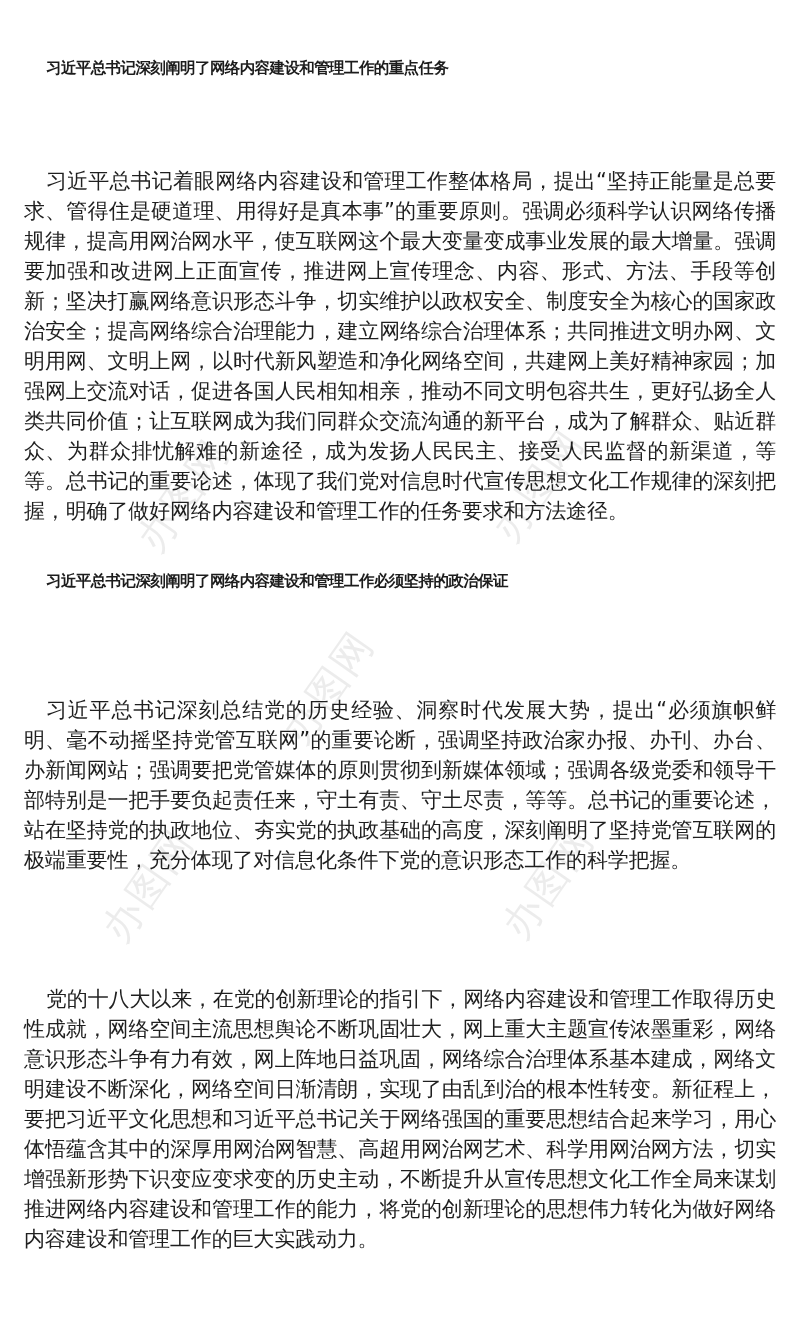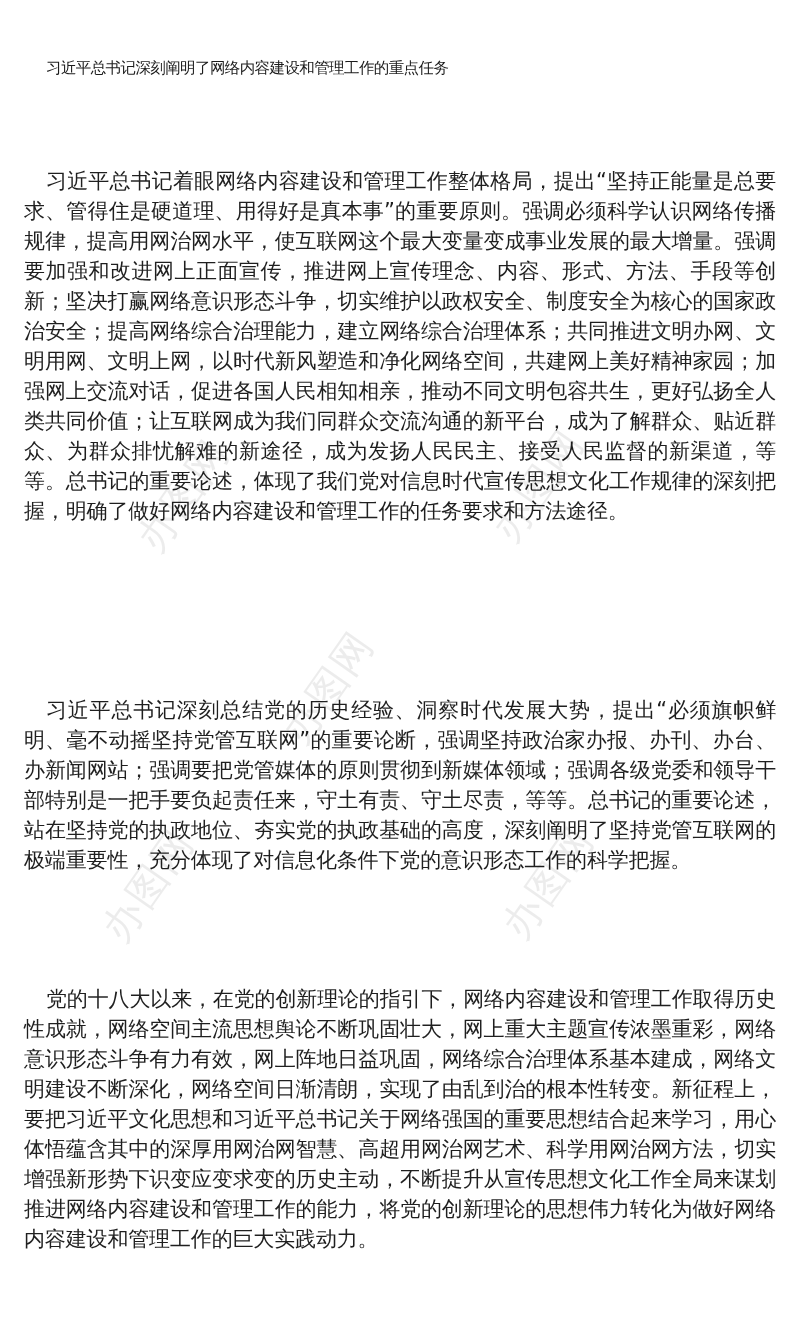--- a/index.html
+++ b/index.html
@@ -20,21 +20,21 @@
       left: 0;
       top: 0;
       width: 800px;
       height: 1331px;
     }
     .heading {
       position: absolute;
       left: 46px;
       width: 720px;
       font-size: 15.5px;
-      font-weight: normal;
+      font-weight: bold;
       letter-spacing: -0.6px;
       color: #1c1c1c;
       white-space: nowrap;
     }
     .para {
       position: absolute;
       left: 24px;
       width: 752px;
       font-size: 21px;
       line-height: 30px;
@@ -56,20 +56,21 @@
     }
   </style>
 </head>
 <body>
 
 <div class="page">
 
   <div class="heading" style="top:58px;">习近平总书记深刻阐明了网络内容建设和管理工作的重点任务</div>
   <p class="para" style="top:166px; margin:0;">习近平总书记着眼网络内容建设和管理工作整体格局，提出“坚持正能量是总要求、管得住是硬道理、用得好是真本事”的重要原则。强调必须科学认识网络传播规律，提高用网治网水平，使互联网这个最大变量变成事业发展的最大增量。强调要加强和改进网上正面宣传，推进网上宣传理念、内容、形式、方法、手段等创新；坚决打赢网络意识形态斗争，切实维护以政权安全、制度安全为核心的国家政治安全；提高网络综合治理能力，建立网络综合治理体系；共同推进文明办网、文明用网、文明上网，以时代新风塑造和净化网络空间，共建网上美好精神家园；加强网上交流对话，促进各国人民相知相亲，推动不同文明包容共生，更好弘扬全人类共同价值；让互联网成为我们同群众交流沟通的新平台，成为了解群众、贴近群众、为群众排忧解难的新途径，成为发扬人民民主、接受人民监督的新渠道，等等。总书记的重要论述，体现了我们党对信息时代宣传思想文化工作规律的深刻把握，明确了做好网络内容建设和管理工作的任务要求和方法途径。</p>
 
+  <div class="heading" style="top:571px;">习近平总书记深刻阐明了网络内容建设和管理工作必须坚持的政治保证</div>
   <p class="para" style="top:695px; margin:0;">习近平总书记深刻总结党的历史经验、洞察时代发展大势，提出“必须旗帜鲜明、毫不动摇坚持党管互联网”的重要论断，强调坚持政治家办报、办刊、办台、办新闻网站；强调要把党管媒体的原则贯彻到新媒体领域；强调各级党委和领导干部特别是一把手要负起责任来，守土有责、守土尽责，等等。总书记的重要论述，站在坚持党的执政地位、夯实党的执政基础的高度，深刻阐明了坚持党管互联网的极端重要性，充分体现了对信息化条件下党的意识形态工作的科学把握。</p>
 
   <p class="para" style="top:984px; margin:0;">党的十八大以来，在党的创新理论的指引下，网络内容建设和管理工作取得历史性成就，网络空间主流思想舆论不断巩固壮大，网上重大主题宣传浓墨重彩，网络意识形态斗争有力有效，网上阵地日益巩固，网络综合治理体系基本建成，网络文明建设不断深化，网络空间日渐清朗，实现了由乱到治的根本性转变。新征程上，要把习近平文化思想和习近平总书记关于网络强国的重要思想结合起来学习，用心体悟蕴含其中的深厚用网治网智慧、高超用网治网艺术、科学用网治网方法，切实增强新形势下识变应变求变的历史主动，不断提升从宣传思想文化工作全局来谋划推进网络内容建设和管理工作的能力，将党的创新理论的思想伟力转化为做好网络内容建设和管理工作的巨大实践动力。</p>
 
   <div class="watermark" style="left:120px; top:468px;">办图网</div>
   <div class="watermark" style="left:475px; top:458px;">办图网</div>
   <div class="watermark" style="left:265px; top:660px;">办图网</div>
   <div class="watermark" style="left:85px; top:858px;">办图网</div>
   <div class="watermark" style="left:485px; top:855px;">办图网</div>
 

